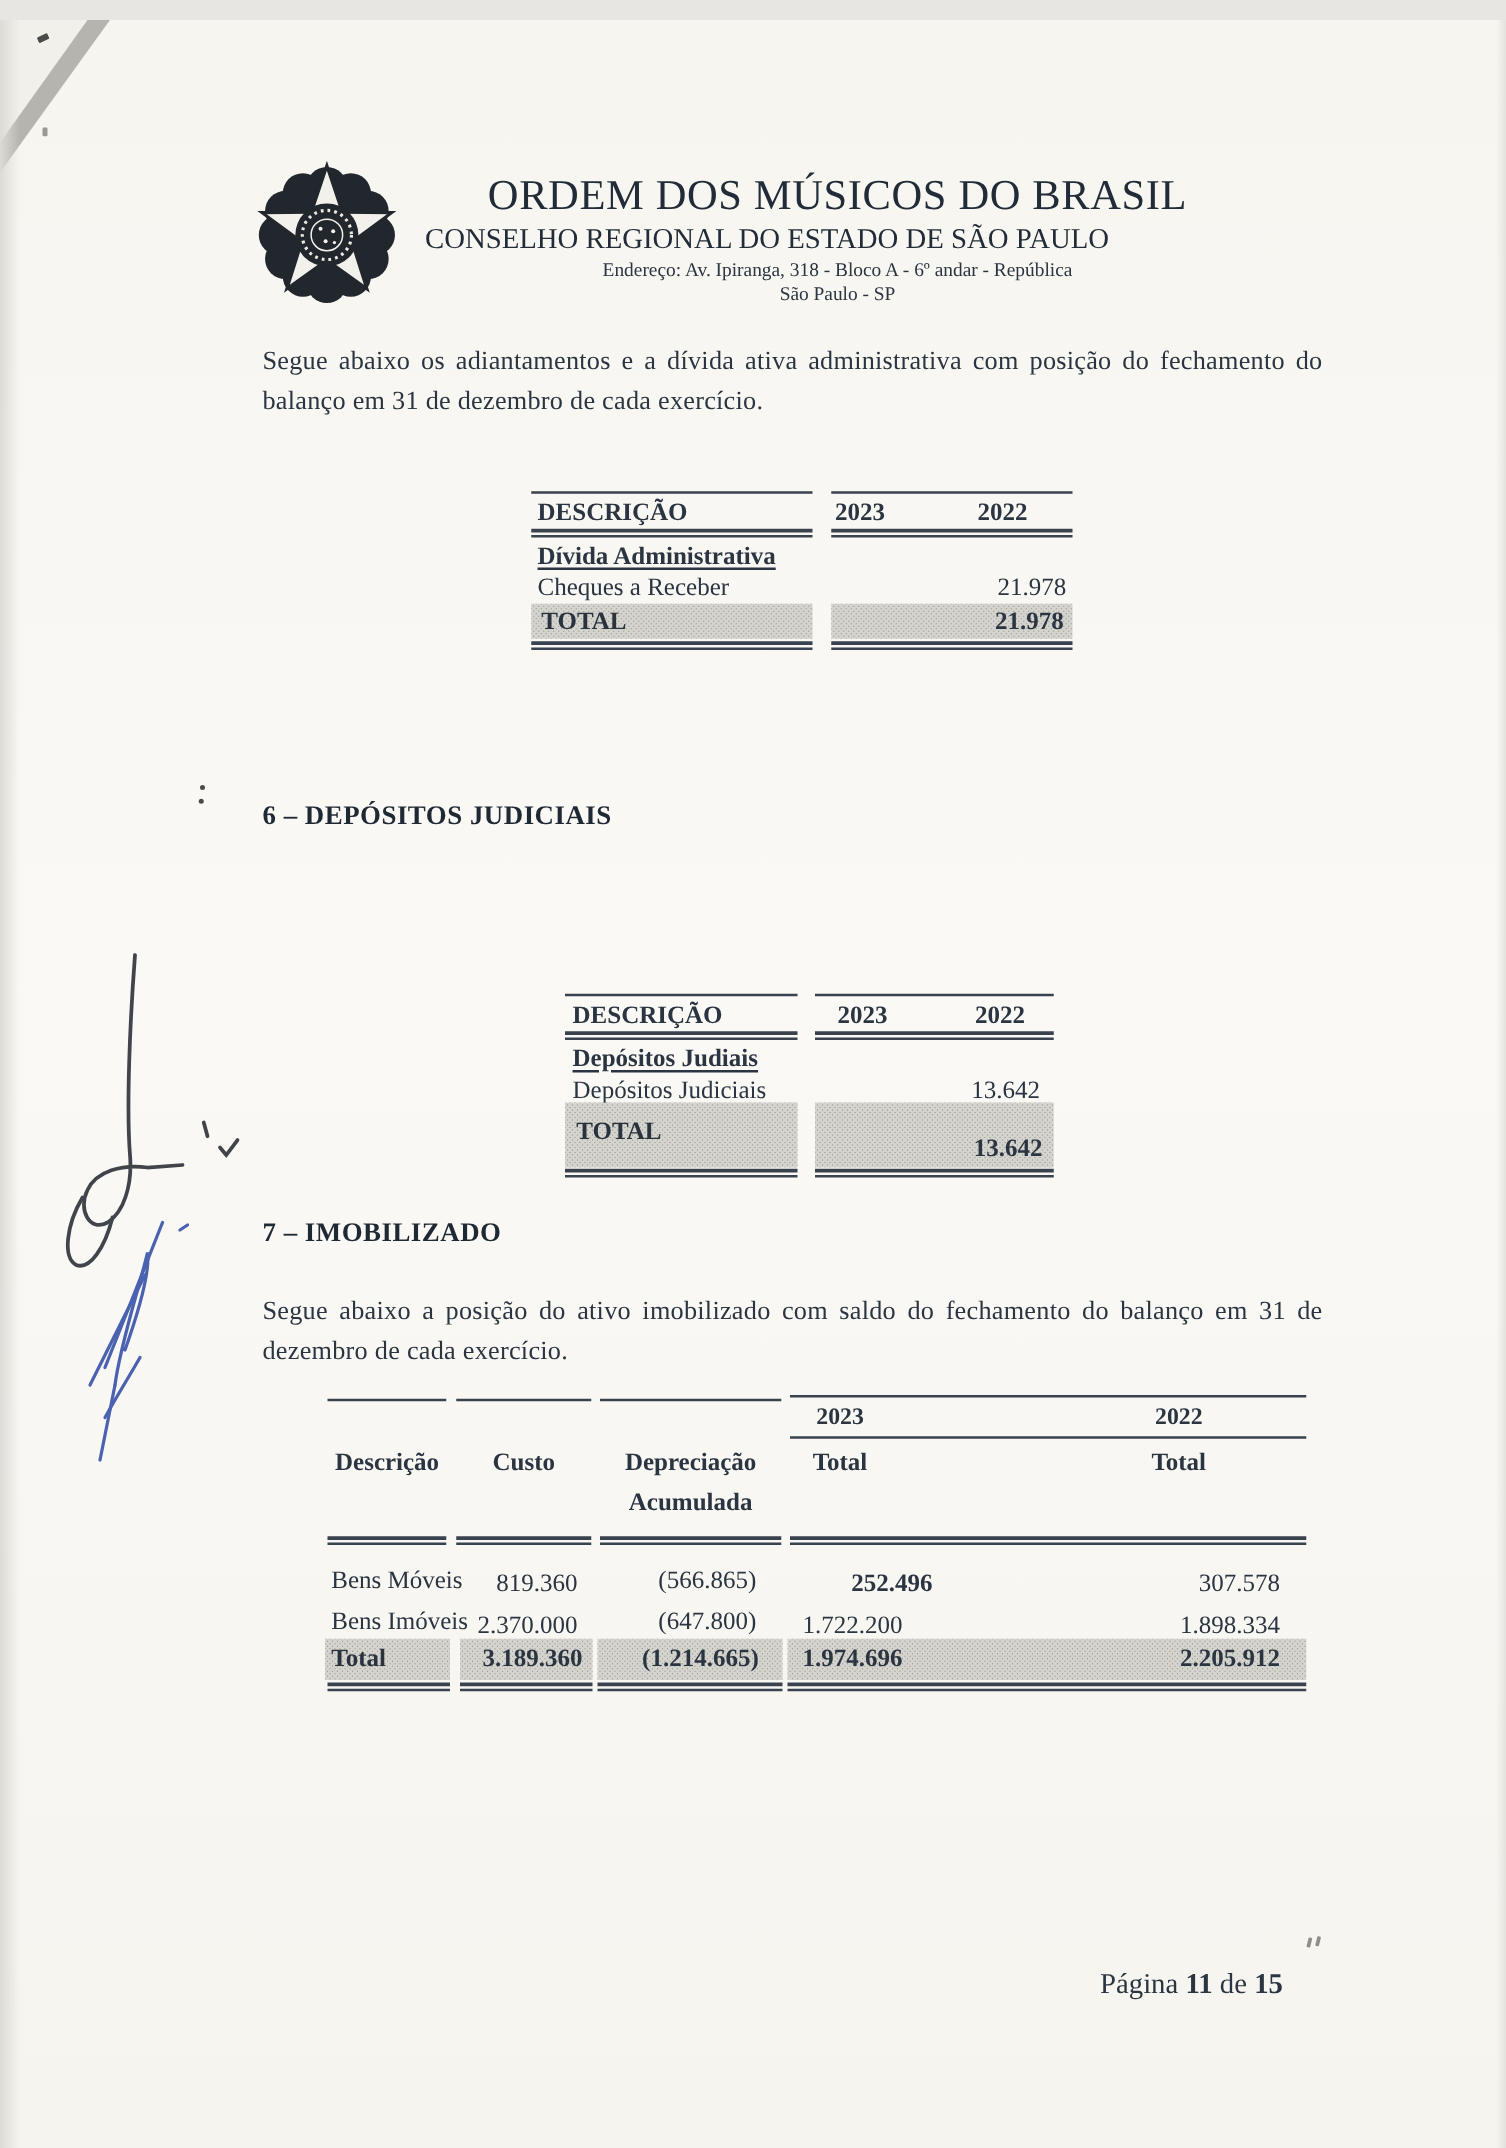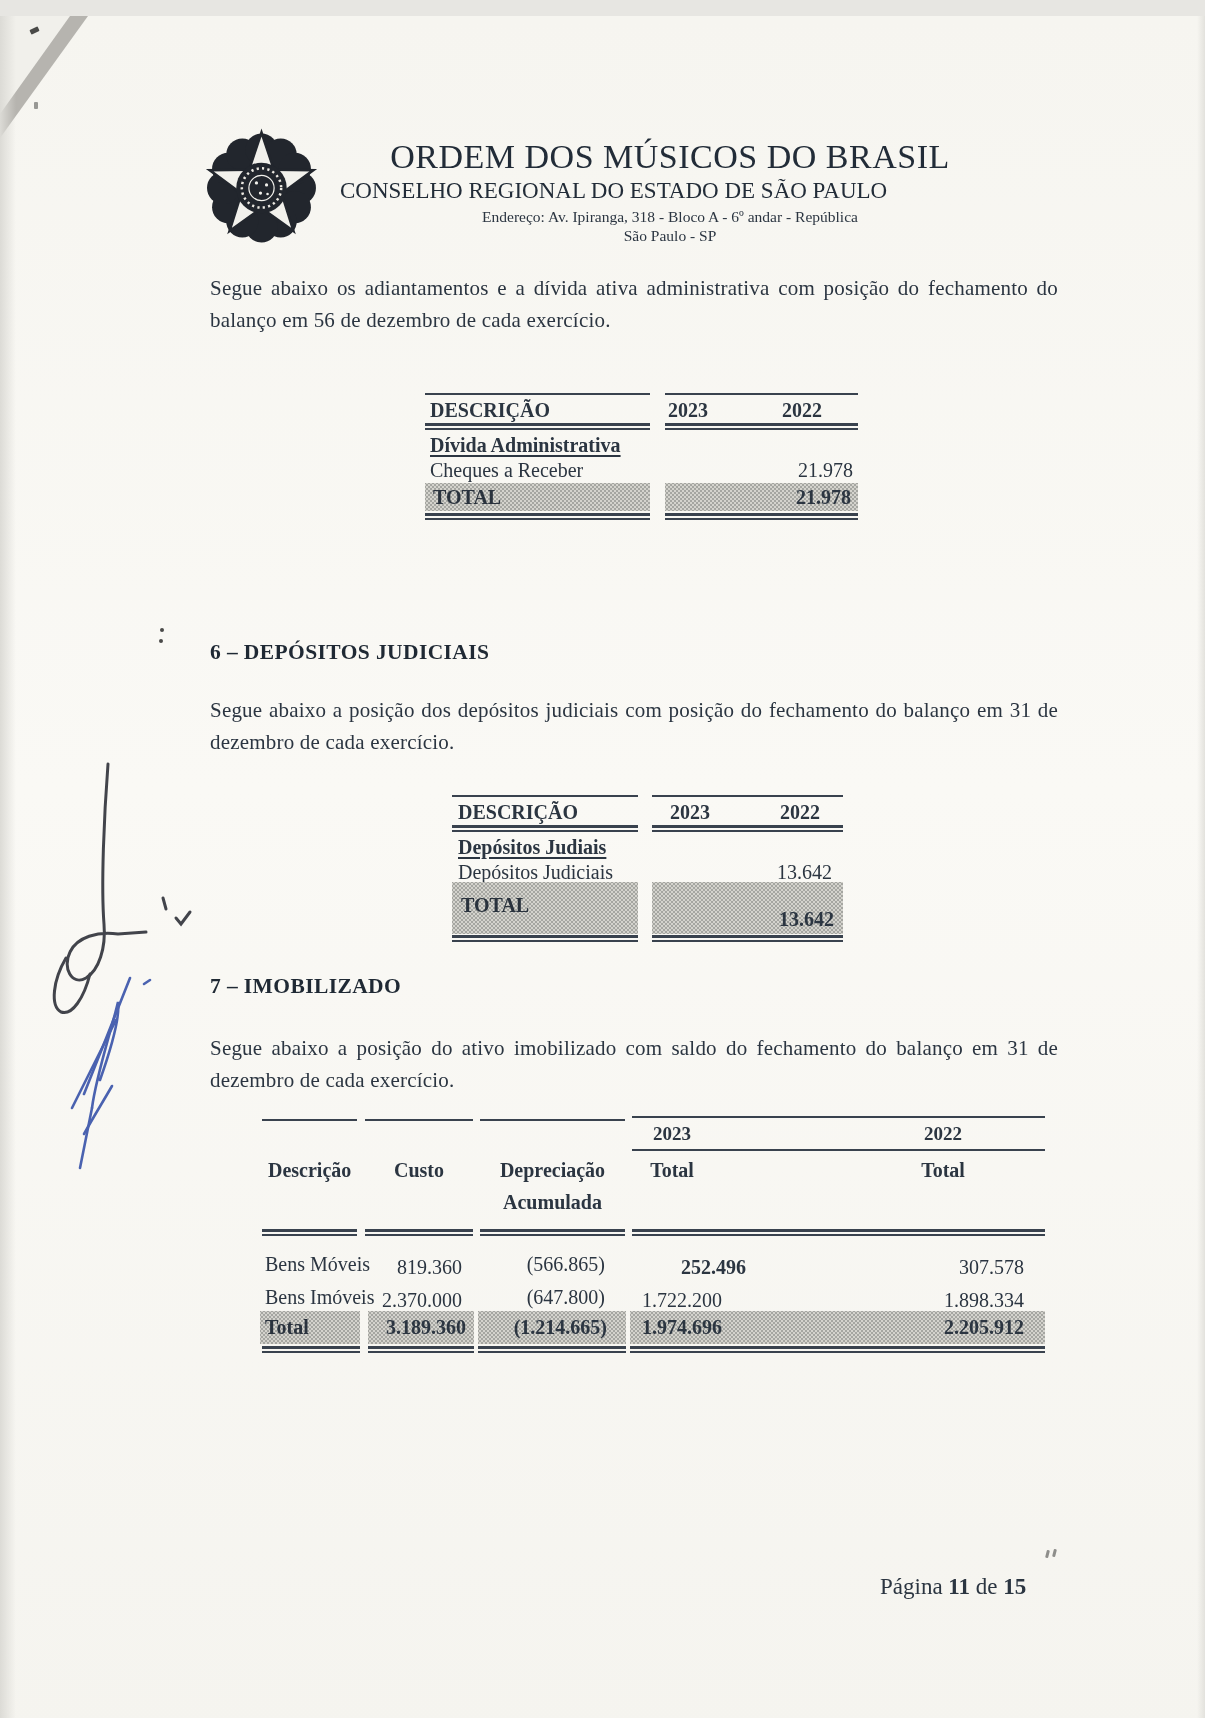--- a/index.html
+++ b/index.html
@@ -80,21 +80,21 @@
       <circle cx="56" cy="68" r="1.6" fill="#f2f1ec"></circle>
         <circle cx="63" cy="69" r="1.3" fill="#f2f1ec"></circle>
     </svg>
   </div>
 
   <div class="abs org-title">ORDEM DOS MÚSICOS DO BRASIL</div>
   <div class="abs org-sub">CONSELHO REGIONAL DO ESTADO DE SÃO PAULO</div>
   <div class="abs org-addr">Endereço: Av. Ipiranga, 318 - Bloco A - 6º andar - República</div>
   <div class="abs org-city">São Paulo - SP</div>
 
-  <div class="abs para" style="top:256px;">Segue abaixo os adiantamentos e a dívida ativa administrativa com posição do fechamento do balanço em 56 de dezembro de cada exercício.</div>
+  <div class="abs para" style="top:256px;">Segue abaixo os adiantamentos e a dívida ativa administrativa com posição do fechamento do balanço em 31 de dezembro de cada exercício.</div>
 
   <div class="abs rule" style="left:425px;top:377px;width:225px;"></div>
   <div class="abs rule" style="left:665px;top:377px;width:193px;"></div>
   <div class="abs tcell thead" style="left:430px;top:383px;">DESCRIÇÃO</div>
   <div class="abs tcell thead" style="left:668px;top:383px;">2023</div>
   <div class="abs tcell thead" style="left:782px;top:383px;">2022</div>
   <div class="abs drule" style="left:425px;top:407px;width:225px;"></div>
   <div class="abs drule" style="left:665px;top:407px;width:193px;"></div>
   <div class="abs tcell tul" style="left:430px;top:418px;">Dívida Administrativa</div>
   <div class="abs tcell" style="left:430px;top:443px;">Cheques a Receber</div>
@@ -104,21 +104,20 @@
   <div class="abs tcell thead" style="left:433px;top:470px;color:#29323d;">TOTAL</div>
   <div class="abs tcell thead tnum" style="left:665px;top:470px;width:186px;">21.978</div>
   <div class="abs drule" style="left:425px;top:497px;width:225px;"></div>
   <div class="abs drule" style="left:665px;top:497px;width:193px;"></div>
 
 
   <div class="abs speck" style="left:160px;top:612px;width:4px;height:4px;border-radius:50%;"></div>
   <div class="abs speck" style="left:159px;top:623px;width:4px;height:4px;border-radius:50%;"></div>
 
   <div class="abs sec-head" style="top:624px;">6 – DEPÓSITOS JUDICIAIS</div>
-  <div class="abs para" style="top:678px;">Segue abaixo a posição dos depósitos judiciais com posição do fechamento do balanço em 31 de dezembro de cada exercício.</div>
 
   <div class="abs rule" style="left:452px;top:779px;width:186px;"></div>
   <div class="abs rule" style="left:652px;top:779px;width:191px;"></div>
   <div class="abs tcell thead" style="left:458px;top:785px;">DESCRIÇÃO</div>
   <div class="abs tcell thead" style="left:670px;top:785px;">2023</div>
   <div class="abs tcell thead" style="left:780px;top:785px;">2022</div>
   <div class="abs drule" style="left:452px;top:809px;width:186px;"></div>
   <div class="abs drule" style="left:652px;top:809px;width:191px;"></div>
   <div class="abs tcell tul" style="left:458px;top:820px;">Depósitos Judiais</div>
   <div class="abs tcell" style="left:458px;top:845px;">Depósitos Judiciais</div>

